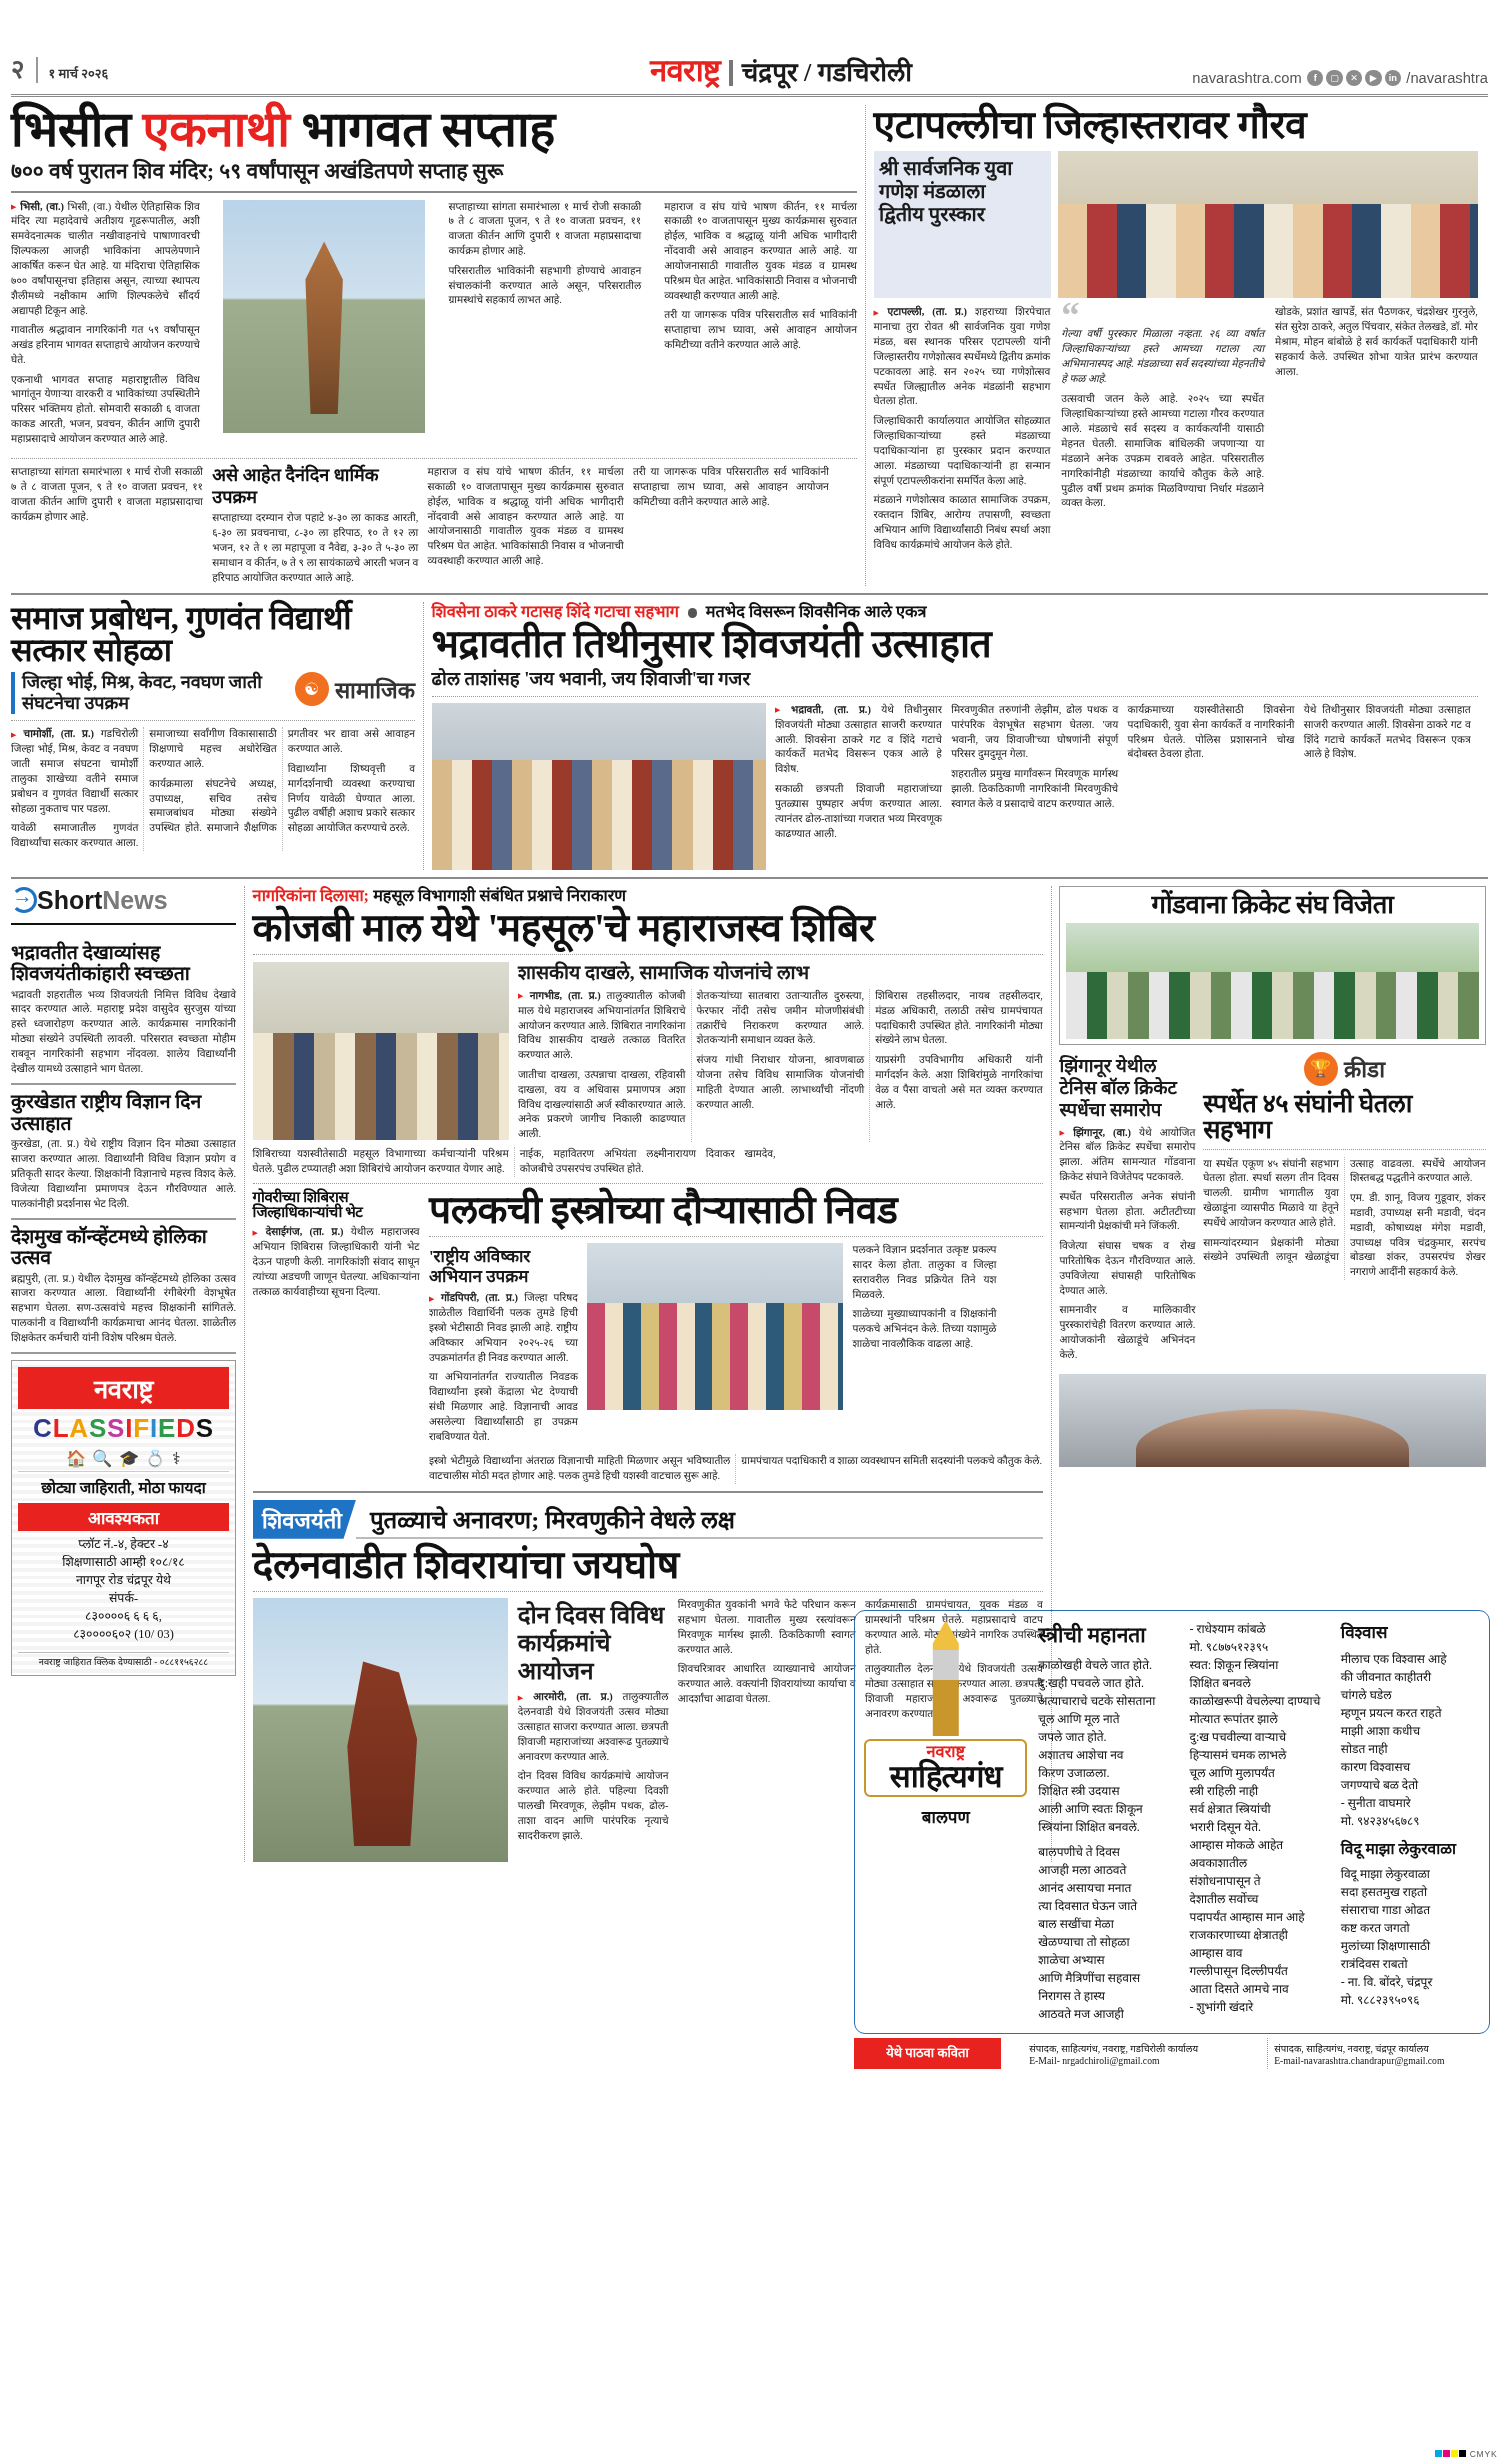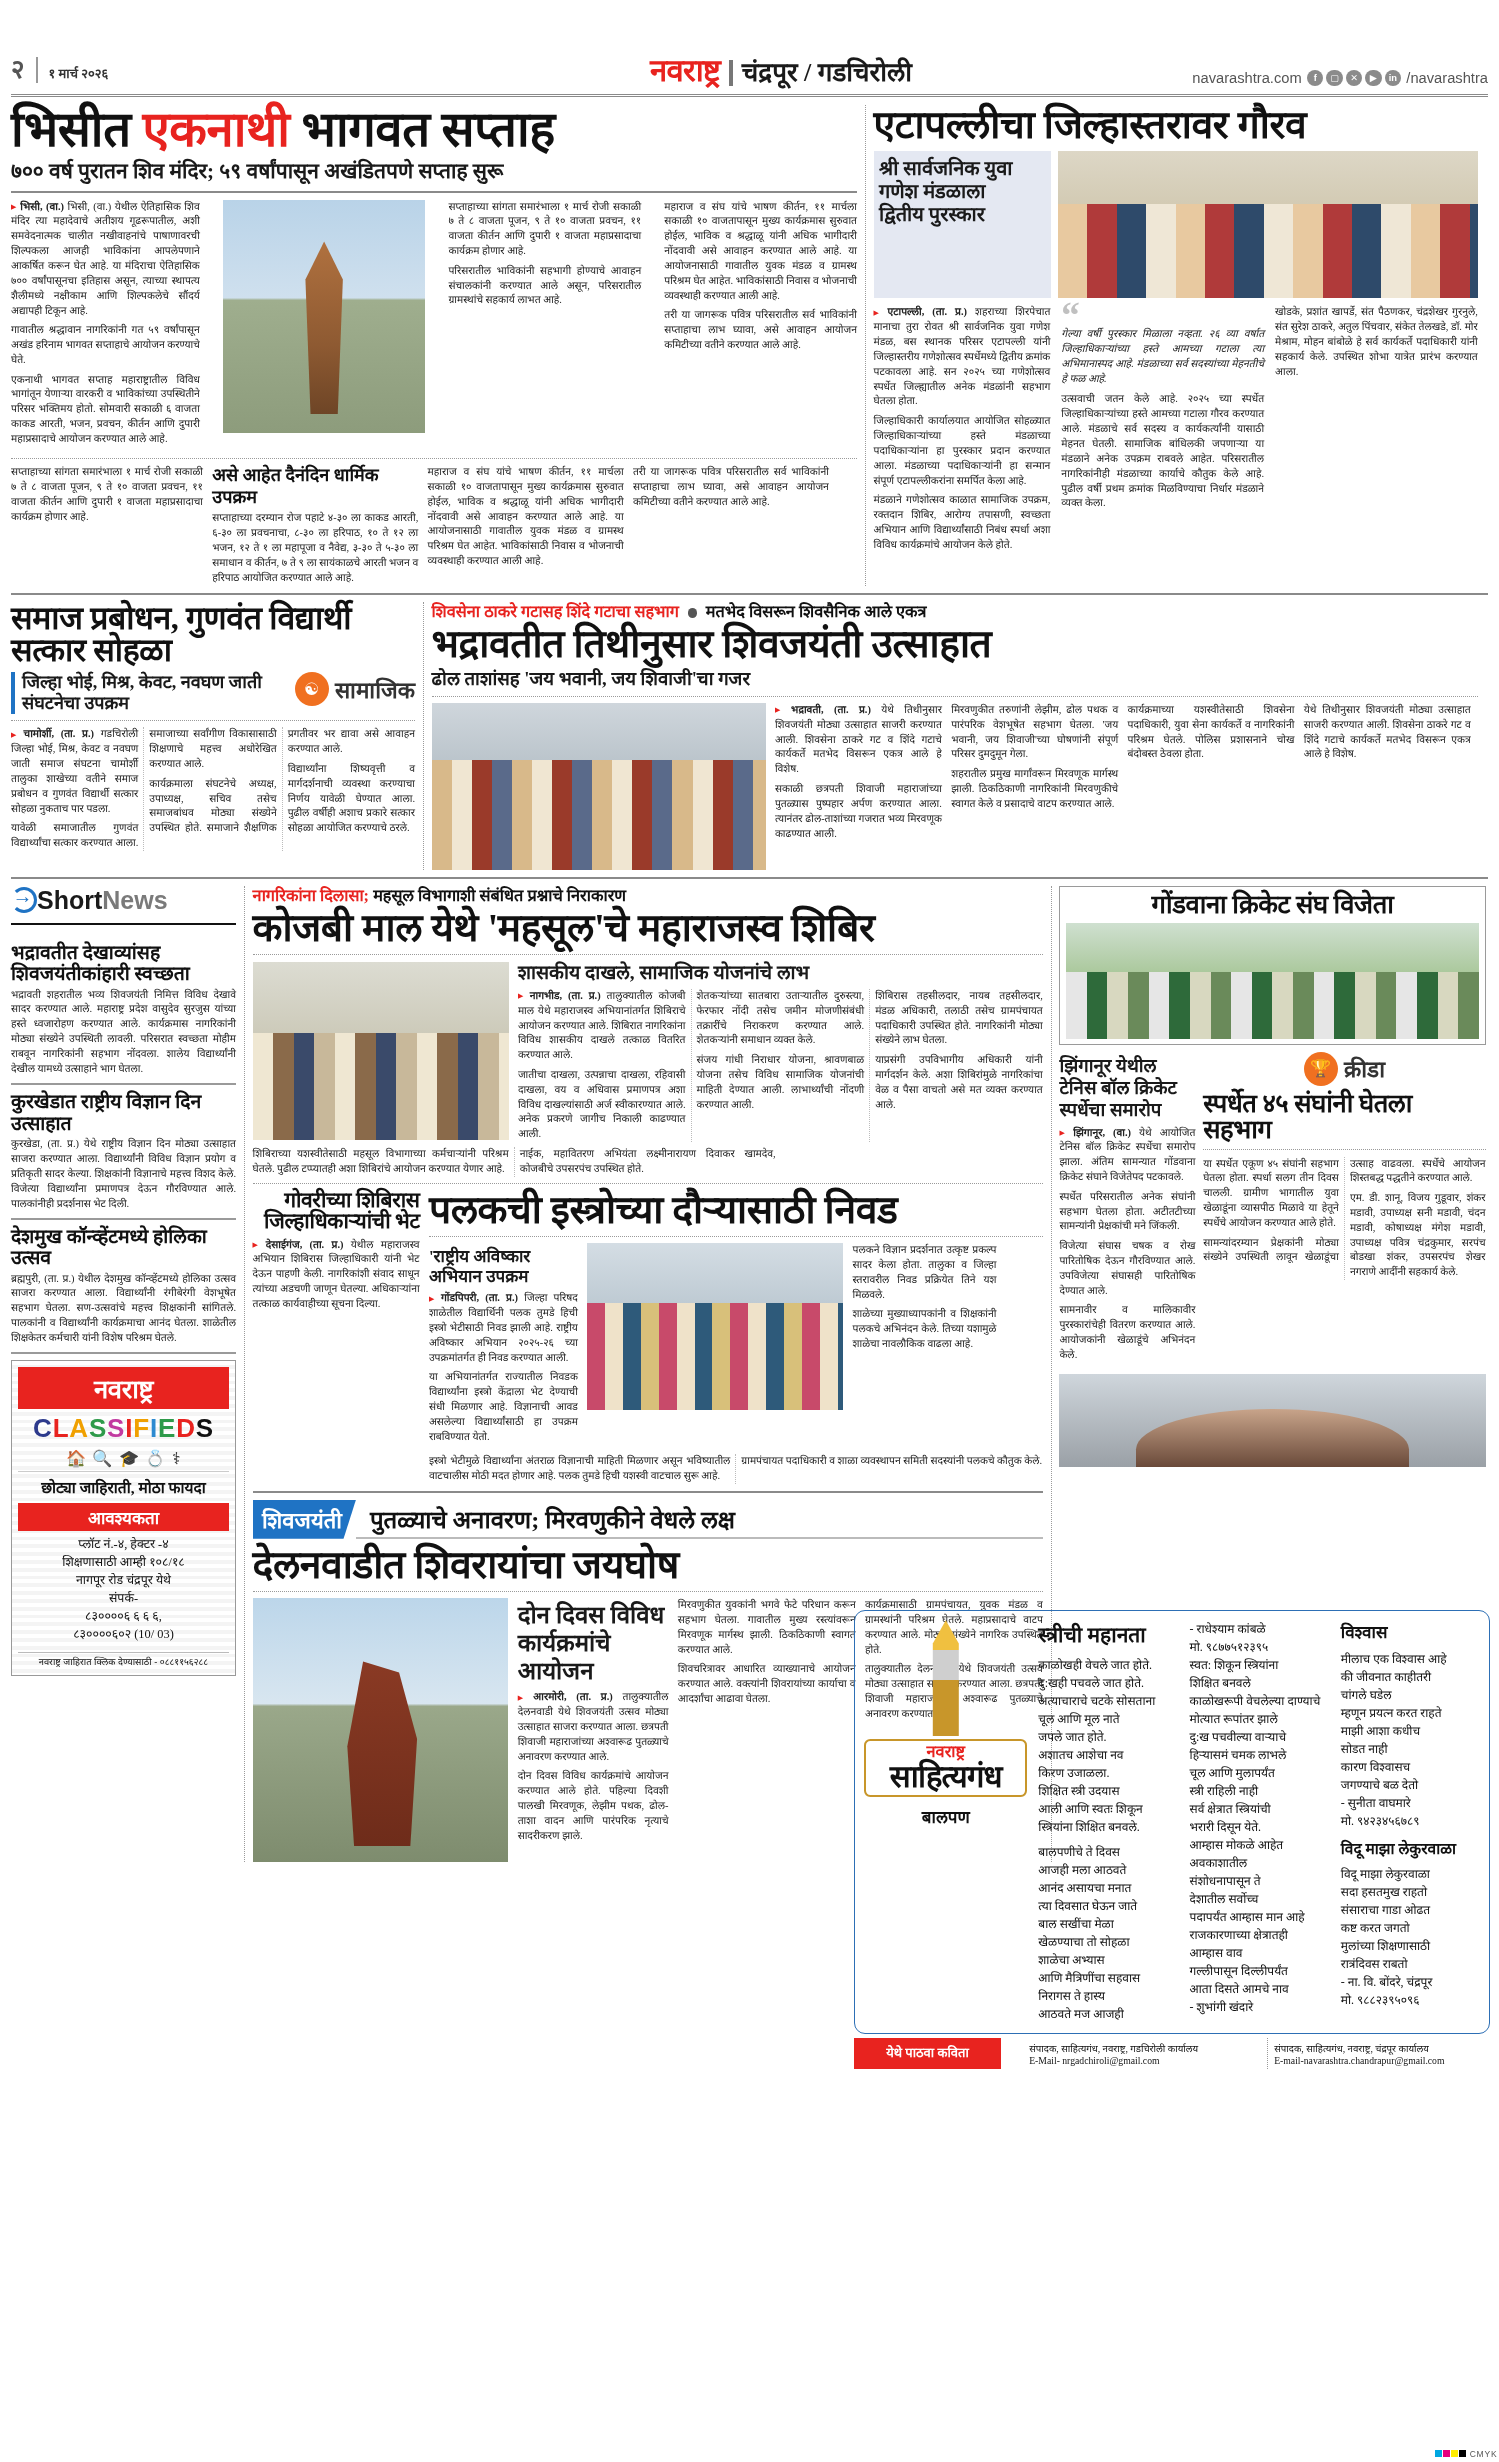--- a/index.html
+++ b/index.html
@@ -34,21 +34,21 @@
   
   .row { display: flex; gap: 7.8px; }
   .col { position: relative; }
   .vsep { border-left: 0.8px dotted #9a9a9a; }
 
   h1.head { font-family: "Liberation Serif","DejaVu Serif",serif; font-weight: 900; line-height: 1.02; color: #111; letter-spacing: -0.4px; }
   .h-xxl { font-size: 49px; }
   .h-xl  { font-size: 39px; }
   .h-lg  { font-size: 32px; }
   .h-md  { font-size: 25.6px; }
-  .h-sm  { font-size: 21px; text-align: right; }
+  .h-sm  { font-size: 15px; }
   .red { color: #e8231f; }
   .subhead { font-family: "Liberation Serif","DejaVu Serif",serif; font-weight: 800; font-size: 21px; line-height: 1.16; color: #1a1a1a; margin-top: 3.9px; }
   .kicker { font-family:"Liberation Serif","DejaVu Serif",serif; font-weight:800; font-size: 16.3px; line-height:1.2; margin-bottom: 3.1px;}
   .kicker .red { color:#e8231f; }
   .dot { display:inline-block; width:9.3px; height:9.3px; border-radius:50%; background:#555; vertical-align: middle; margin: 0 4.7px;}
 
   .bodytext { font-family: "Liberation Serif","DejaVu Serif",serif; font-size: 10.4px; line-height: 1.43; text-align: justify; color: #222; hyphens: auto; }
   .bodytext p { margin-bottom: 4.7px; }
   .dateline { font-weight: 700; }
   .dateline::before { content: "\25B6"; font-size: 7px; color: #e8231f; margin-right: 3.1px; vertical-align: middle;}

